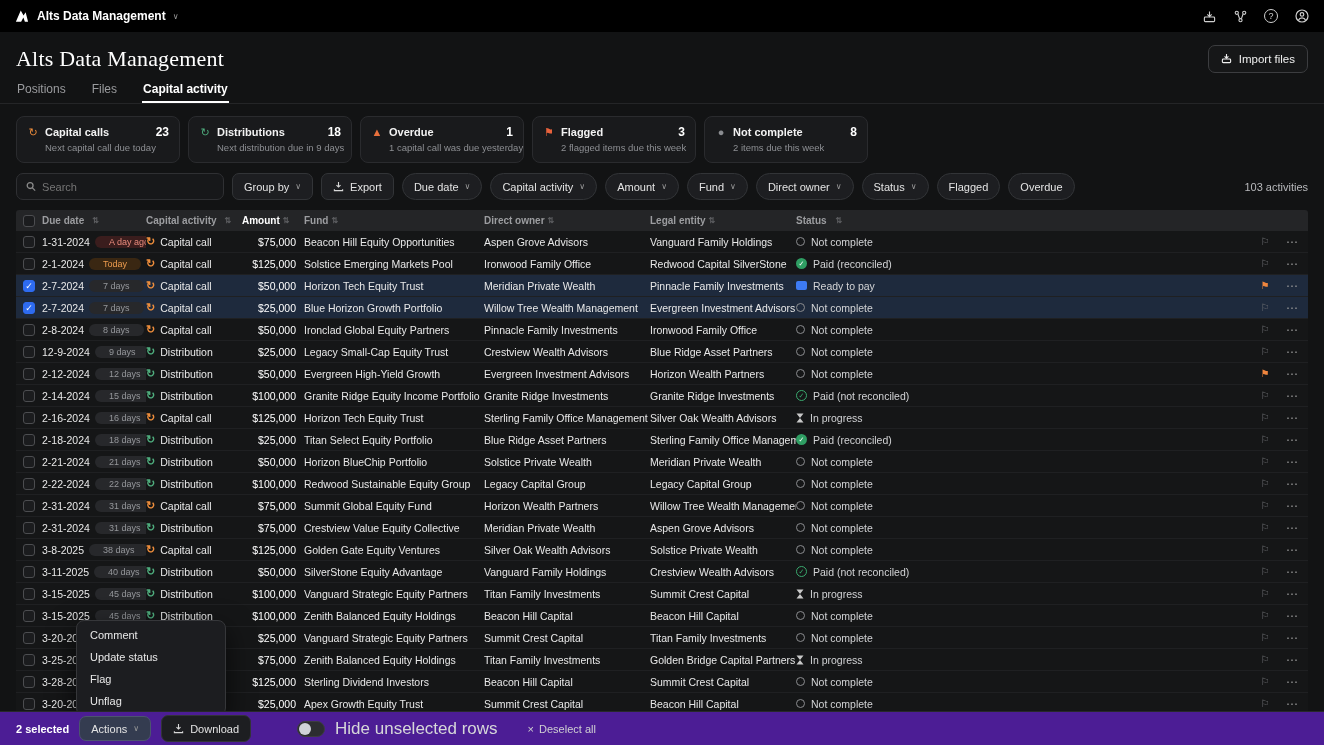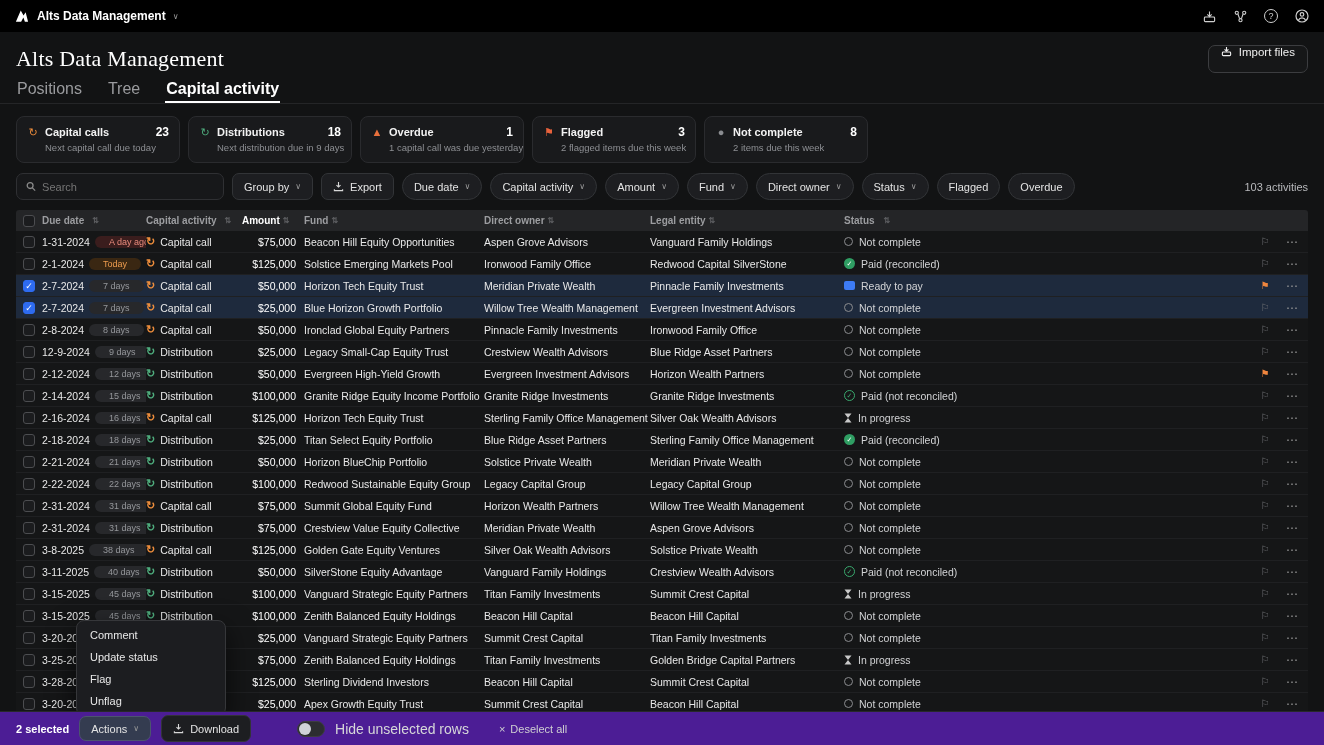--- a/index.html
+++ b/index.html
@@ -11,24 +11,24 @@
 .logo{width:16px;height:16px;display:flex;align-items:center}
 .app-name{font-size:12px;font-weight:700;color:#fff}
 .caret{color:#9a9a9a;font-size:8px}
 .topbar-center{position:absolute;left:0;right:0;text-align:center;font-family:"Liberation Serif",serif;font-size:14px;color:#fff;pointer-events:none}
 .topbar-right{margin-left:auto;display:flex;gap:15px;align-items:center;z-index:2}
 .tb-icon{width:16px;height:16px;display:flex;align-items:center;justify-content:center;color:#cfcfcf;cursor:pointer}
 .help-circle{width:14px;height:14px;border:1.2px solid #cfcfcf;border-radius:50%;font-size:9px;display:flex;align-items:center;justify-content:center}
 
 .page-header{display:flex;align-items:center;justify-content:space-between;padding:11px 16px 3px;height:45px}
 .page-title{font-family:"Liberation Serif",serif;font-size:22px;font-weight:400;color:#fff;letter-spacing:.2px}
-.import-btn{display:inline-flex;gap:7px;align-items:flex-start;background:#161718;border:1px solid #3c3d40;border-radius:7px;height:28px;padding:0 12px;font-size:11.5px;color:#f0f0f0;cursor:pointer}
+.import-btn{display:inline-flex;gap:7px;align-items:center;background:#161718;border:1px solid #3c3d40;border-radius:7px;height:28px;padding:0 12px;font-size:11.5px;color:#f0f0f0;cursor:pointer}
 
 .tabs{display:flex;gap:24px;padding:0 16px;border-bottom:1px solid #242527;height:27px}
-.tab{font-size:16px;color:#9a9b9e;display:flex;align-items:center;padding:0 1px;border-bottom:2px solid transparent;cursor:pointer}
+.tab{font-size:12px;color:#9a9b9e;display:flex;align-items:center;padding:0 1px;border-bottom:2px solid transparent;cursor:pointer}
 .tab.active{color:#fff;border-bottom-color:#fff;font-weight:700}
 
 .cards{display:flex;gap:8px;padding:12px 16px 0}
 .card{width:164px;height:47px;background:#191a1c;border:1px solid #2a2b2e;border-radius:8px;padding:8px 10px;cursor:pointer}
 .card-top{display:flex;align-items:center;gap:6px}
 .card-ic{font-size:11px;width:12px;display:inline-flex;justify-content:center}
 .card-label{font-size:11px;font-weight:700;color:#f2f2f2;white-space:nowrap}
 .card-count{margin-left:auto;font-size:12px;font-weight:700;color:#fff}
 .card-sub{font-size:9.5px;color:#8d8f93;margin:3px 0 0 18px;white-space:nowrap}
 
@@ -45,21 +45,21 @@
 .trow{display:flex;align-items:center;height:22px;background:#151617;border-bottom:1px solid #1f2022;font-size:10.5px;cursor:pointer}
 .trow.selected{background:#1e2a3d}
 .c{display:flex;align-items:center;padding-right:8px;overflow:hidden;white-space:nowrap}
 .col-check{width:26px;padding-left:7px}
 .col-date{width:104px;gap:5px}
 .col-act{width:96px;gap:5px}
 .col-amt{width:62px;justify-content:flex-end;color:#fff}
 .thead .col-amt{justify-content:flex-start}
 .col-fund{width:180px}
 .col-owner{width:166px}
-.col-entity{width:194px}
+.col-entity{width:146px}
 .col-status{width:150px;gap:6px}
 .col-spacer{flex:1}
 .col-flag{width:22px;justify-content:center;padding:0}
 .col-dots{width:32px;justify-content:center;color:#9a9a9a;font-size:12px;padding:0}
 .sort{font-size:8px;color:#5d5e61;margin-left:3px}
 .cb{width:12px;height:12px;border:1px solid #4c4d50;border-radius:3px;background:#1b1c1e;display:flex;align-items:center;justify-content:center;font-size:9px;color:#fff;flex:none}
 .cb.checked{background:#2e6bf0;border-color:#2e6bf0}
 .badge{font-size:9px;padding:1px 14px;border-radius:8px;white-space:nowrap}
 .b-overdue{background:#3a1d1d;color:#e88b7c}
 .b-today{background:#3a2712;color:#ec9b4e}
@@ -77,21 +77,21 @@
 
 .ctx{position:absolute;left:76px;top:620px;width:150px;background:#1c1d20;border:1px solid #36373a;border-radius:8px;padding:3px 0;box-shadow:0 10px 28px rgba(0,0,0,.65);z-index:6}
 .ctx-item{height:22px;display:flex;align-items:center;padding:0 13px;font-size:11px;color:#e8e8e8;cursor:pointer}
 
 .footer{position:absolute;left:0;right:0;bottom:0;height:34px;background:#4c1d95;border-top:1px solid #27282a;display:flex;align-items:center;gap:10px;padding:4px 16px;z-index:7}
 .sel-count{font-size:11px;font-weight:700;color:#fff;white-space:nowrap}
 .actions-btn{background:#343c50;border:1px solid #4b556e;height:25px}
 .footer-gap{width:26px}
 .toggle{width:28px;height:16px;border-radius:9px;background:#2c2d30;border:1px solid #3c3d40;position:relative;flex:none;cursor:pointer}
 .toggle .knob{position:absolute;left:1px;top:1px;width:12px;height:12px;border-radius:50%;background:#cfd2d8}
-.toggle-label{font-size:14px;color:#d6d7d9;white-space:nowrap}
+.toggle-label{font-size:17px;color:#d6d7d9;white-space:nowrap}
 .deselect{display:flex;align-items:center;gap:5px;font-size:11px;color:#cfcfd2;cursor:pointer;white-space:nowrap}
 </style>
 </head>
 <body>
 
 <div class="topbar">
   <div class="topbar-left">
     <span class="logo">
       <svg width="15" height="14" viewBox="0 0 16 14">
           <path d="M2 13 7.2 1l3 5.4L12.4 3 15 13h-3.4L10 8.6 7.6 13z" fill="#fff"></path>
@@ -134,21 +134,21 @@
     <svg width="11" height="11" viewBox="0 0 12 12" fill="none" stroke="#f0f0f0" stroke-width="1.2">
         <rect x="1.5" y="6.5" width="9" height="4" rx="1"></rect>
         <path d="M6 1v4.5M3.9 3.6 6 5.7l2.1-2.1"></path>
       </svg>
     <span>Import files</span>
   </button>
 </div>
 
 <div class="tabs" id="tabs">
     <div class="tab">Positions</div>
-    <div class="tab">Tree</div>
+    <div class="tab">Files</div>
     <div class="tab active">Capital activity</div>
   </div>
 
 <div class="cards" id="cards">
     <div class="card">
     <div class="card-top">
       <span class="card-ic" style="color:#ef8e3c">↻</span>
       <span class="card-label">Capital calls</span>
       <span class="card-count">23</span>
     </div>

